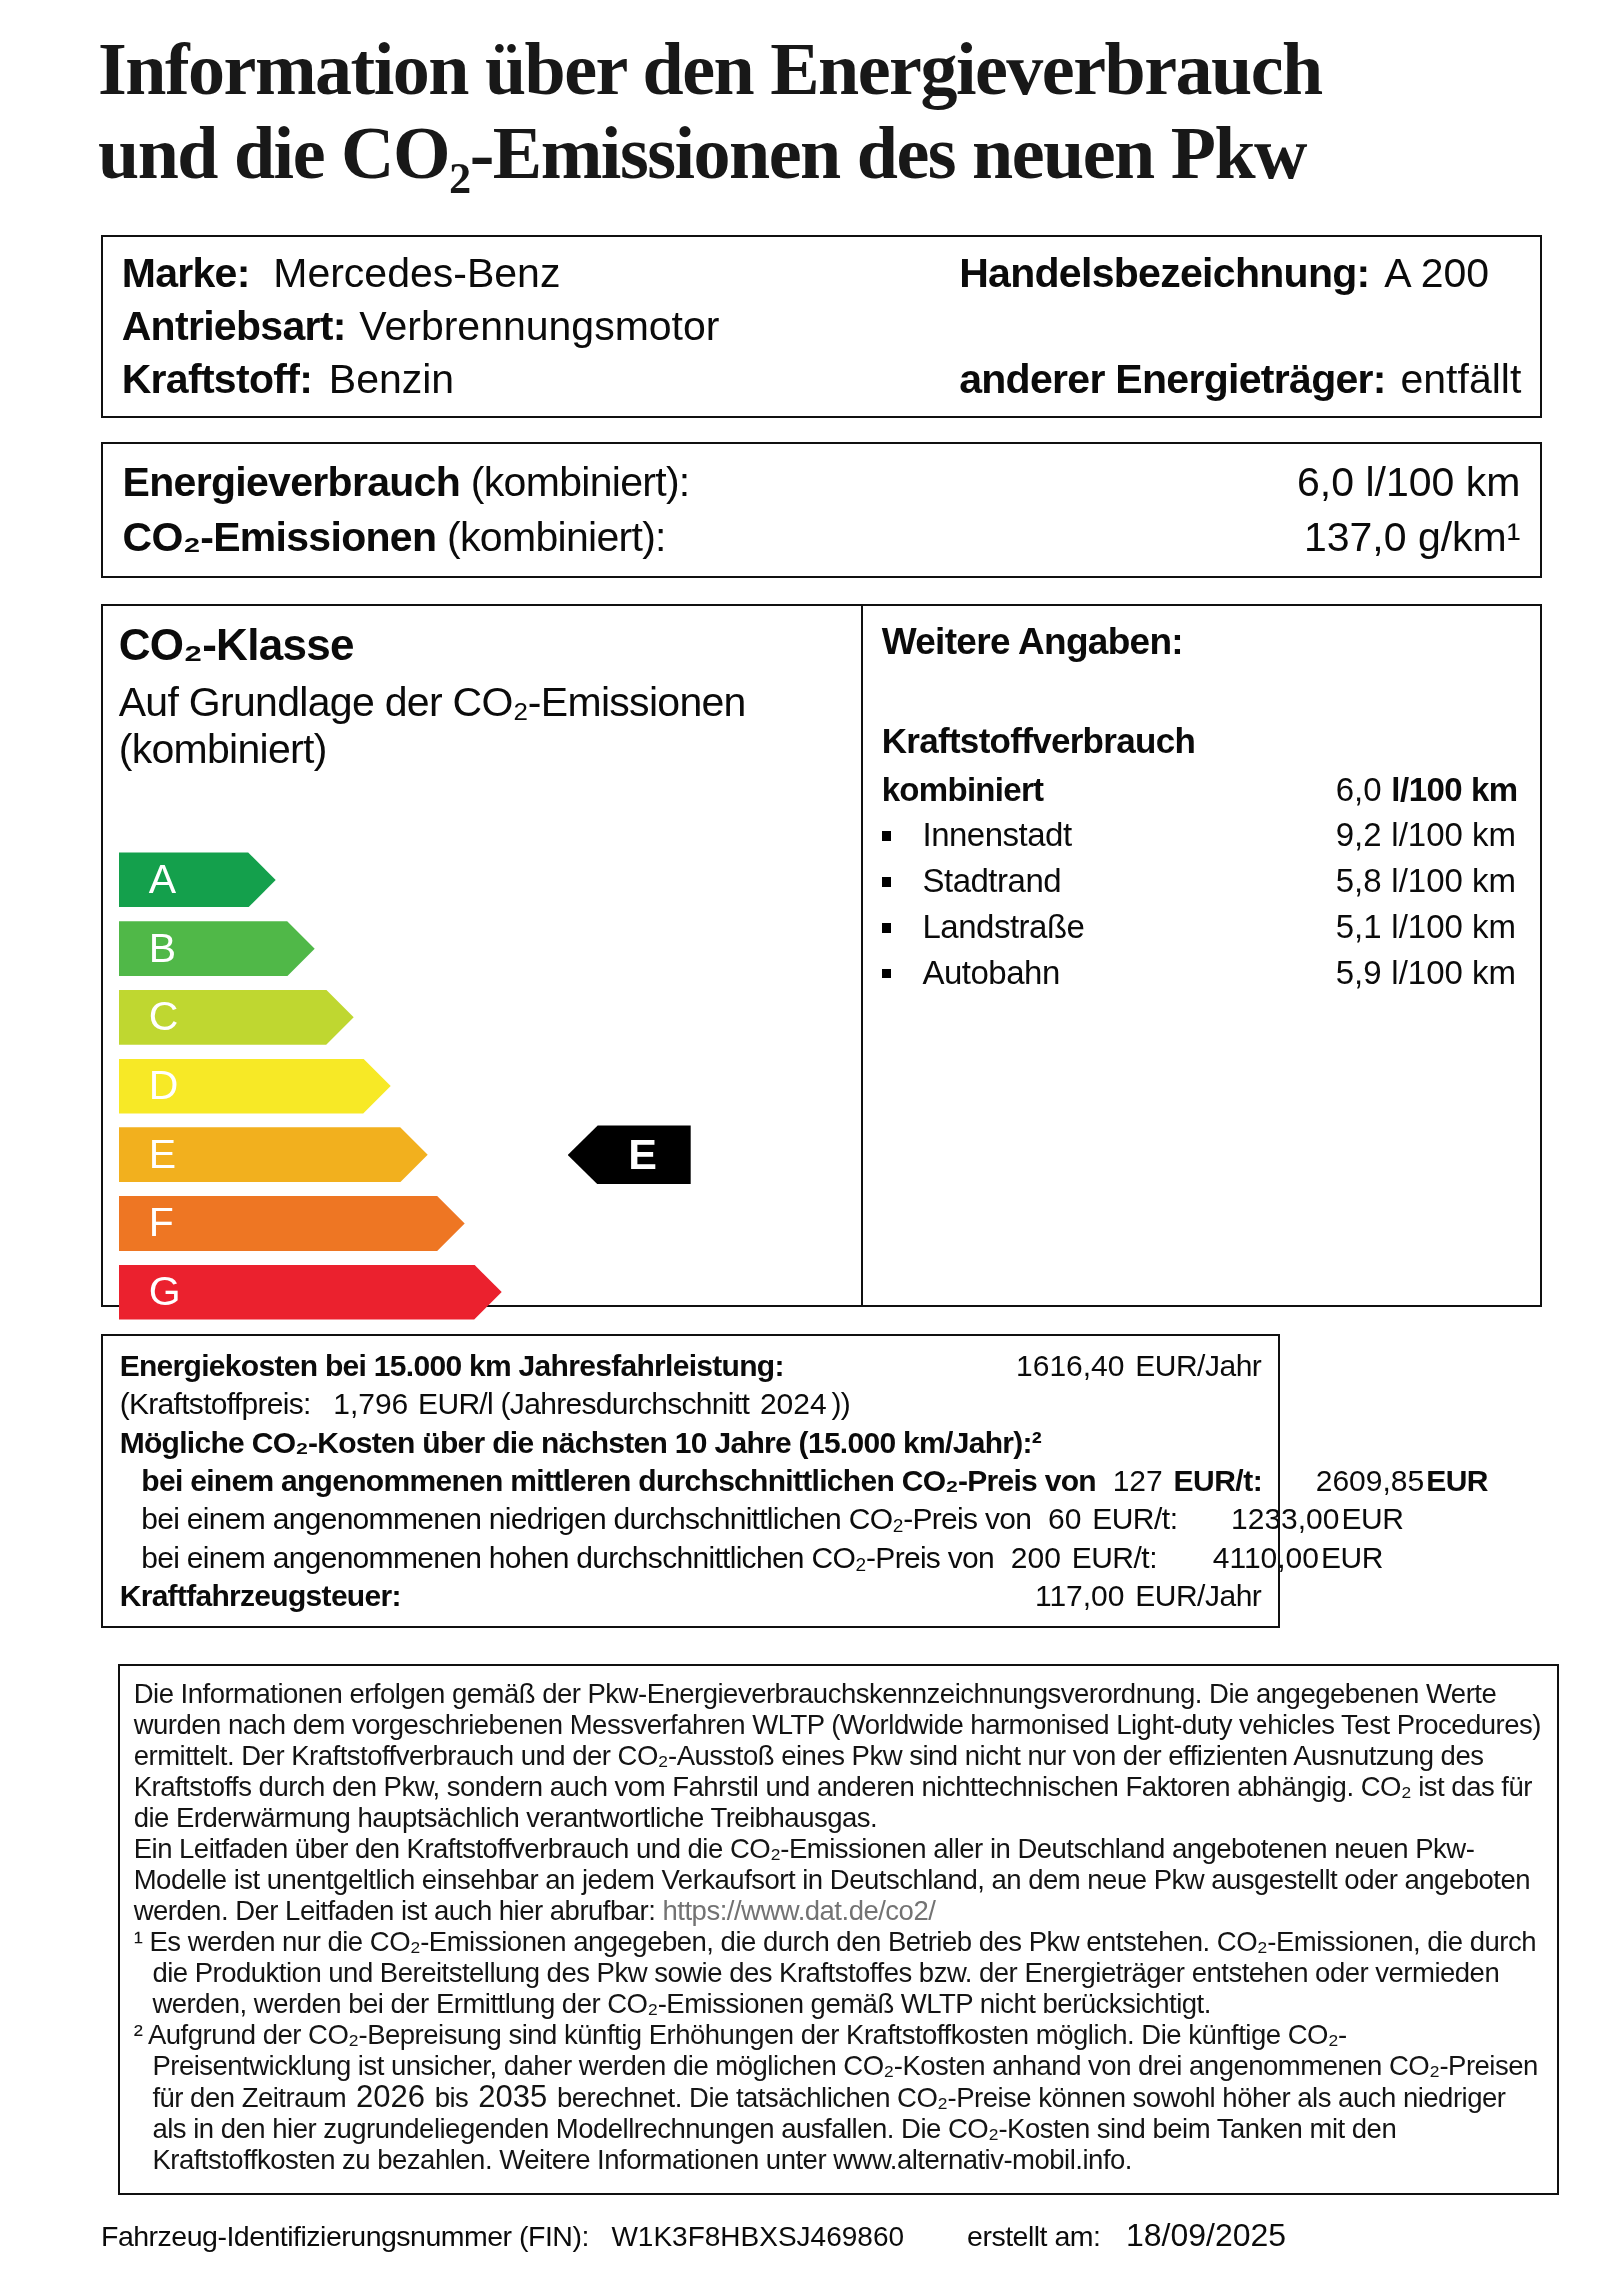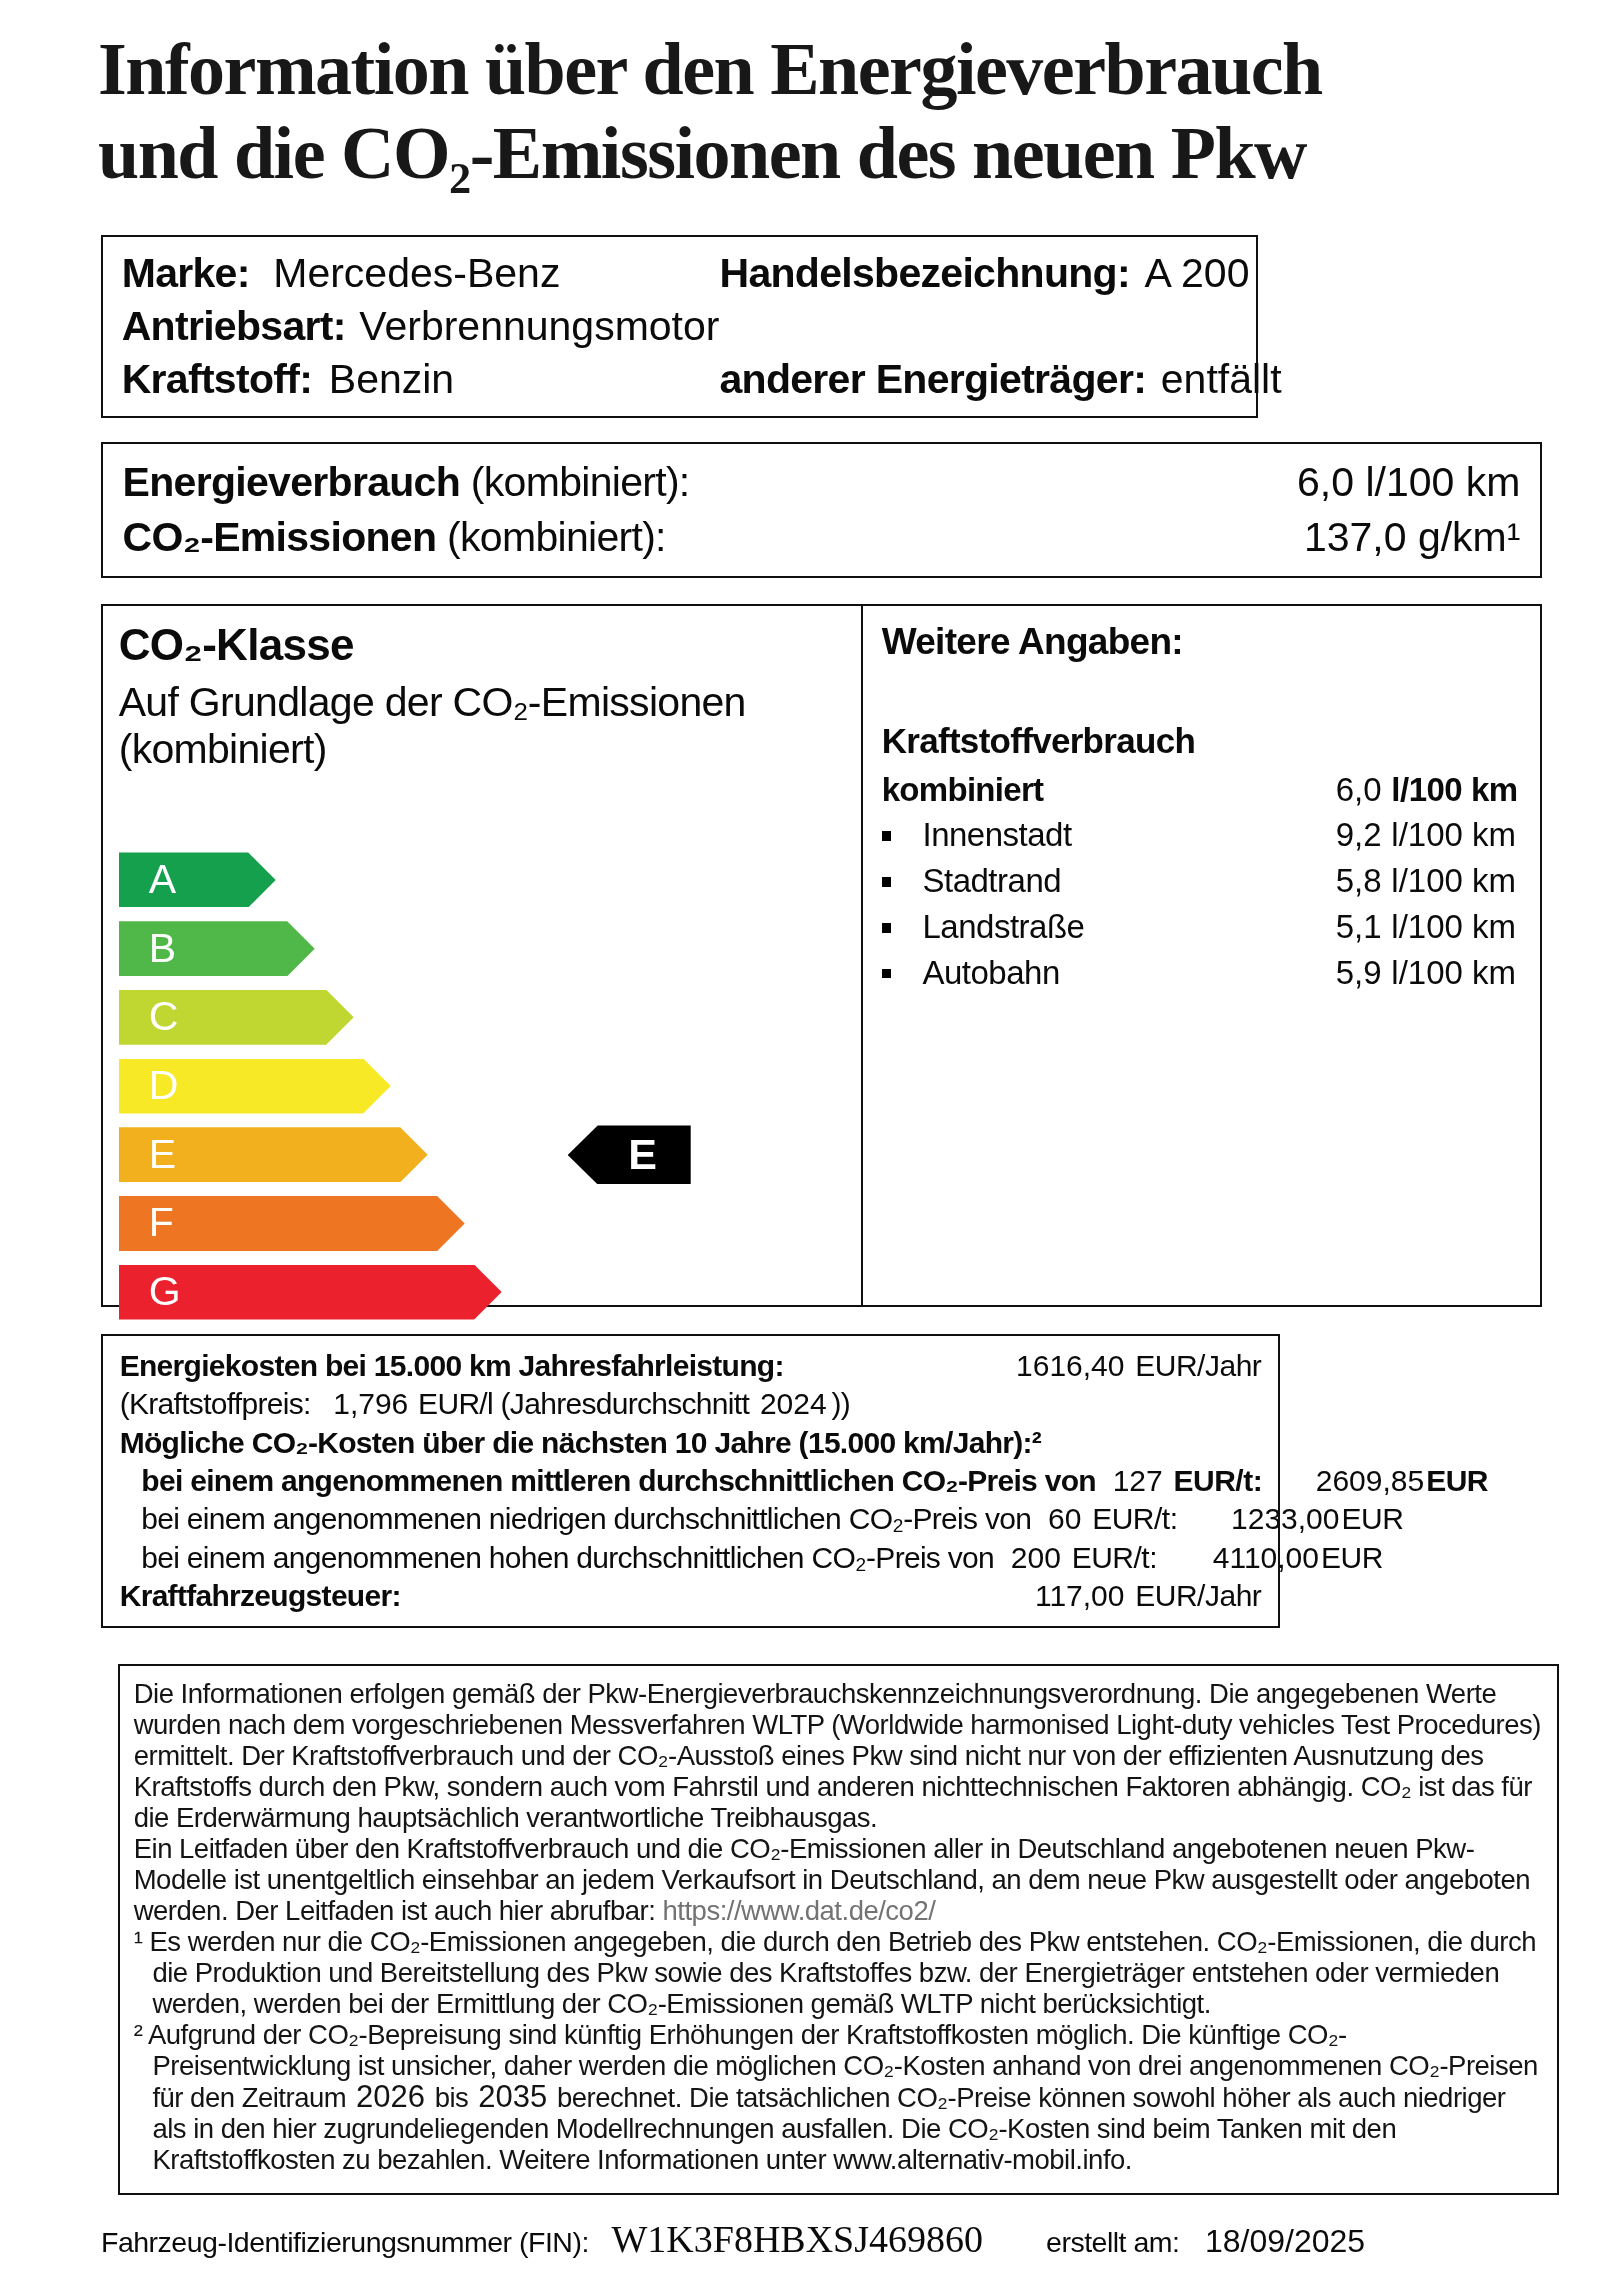--- a/index.html
+++ b/index.html
@@ -16,21 +16,21 @@
 
   
   .title {
     left:98px; top:27px; width:1453px;
     font-family:"Liberation Serif","DejaVu Serif",serif;
     font-weight:bold; font-size:74px; line-height:84px;
     letter-spacing:-1.5px; color:#181818;
   }
 
   
-  .box1 { left:101px; top:235px; width:1157px; height:183px;
+  .box1 { left:101px; top:235px; width:1441px; height:183px;
     display:grid; grid-template-columns:1.52fr 1fr; grid-template-rows:repeat(3,1fr);
     align-items:center; padding:9.8px 18.7px; font-size:41px; }
   .cell { display:flex; align-items:baseline; white-space:nowrap; }
   .cell .lbl { font-weight:bold; letter-spacing:-0.7px; }
   .cell .val { margin-left:23.6px; letter-spacing:0; }
 
   
   .box2 { left:101px; top:442px; width:1441px; height:136px;
     display:flex; flex-direction:column; justify-content:space-evenly;
     padding:6.9px 19.6px; font-size:41px;text-align:right; }
@@ -87,21 +87,21 @@
   .box5 { left:118px; top:1664px; width:1441px; height:531px;
     padding:11.8px 13.7px; font-size:27.5px; line-height:31px; letter-spacing:-0.5px; color:#141414; }
   .fp p { margin:0; }
   .fn { padding-left:18.7px; text-indent:-18.7px; }
   .val-lg { font-size:31px; letter-spacing:0; margin:0 9.8px; }
   .link { color:#737373; text-decoration:none; }
 
   
   .footer { left:101px; top:2217px; width:1441px; display:flex; align-items:baseline;
     font-size:28.5px; letter-spacing:-0.5px; white-space:nowrap; }
-  .footer .fin { font-size:38px; letter-spacing:0; margin-left:22.6px;font-family:Liberation Serif, serif; }
+  .footer .fin { font-size:28px; letter-spacing:0; margin-left:22.6px; }
   .footer .erst { margin-left:63px; }
   .footer .date { font-size:32px; letter-spacing:0; margin-left:25.5px; }
 </style>
 </head>
 <body>
 
 <div class="abs title">
   <div>Information über den Energieverbrauch</div>
   <div>und die CO₂-Emissionen des neuen Pkw</div>
 </div>

